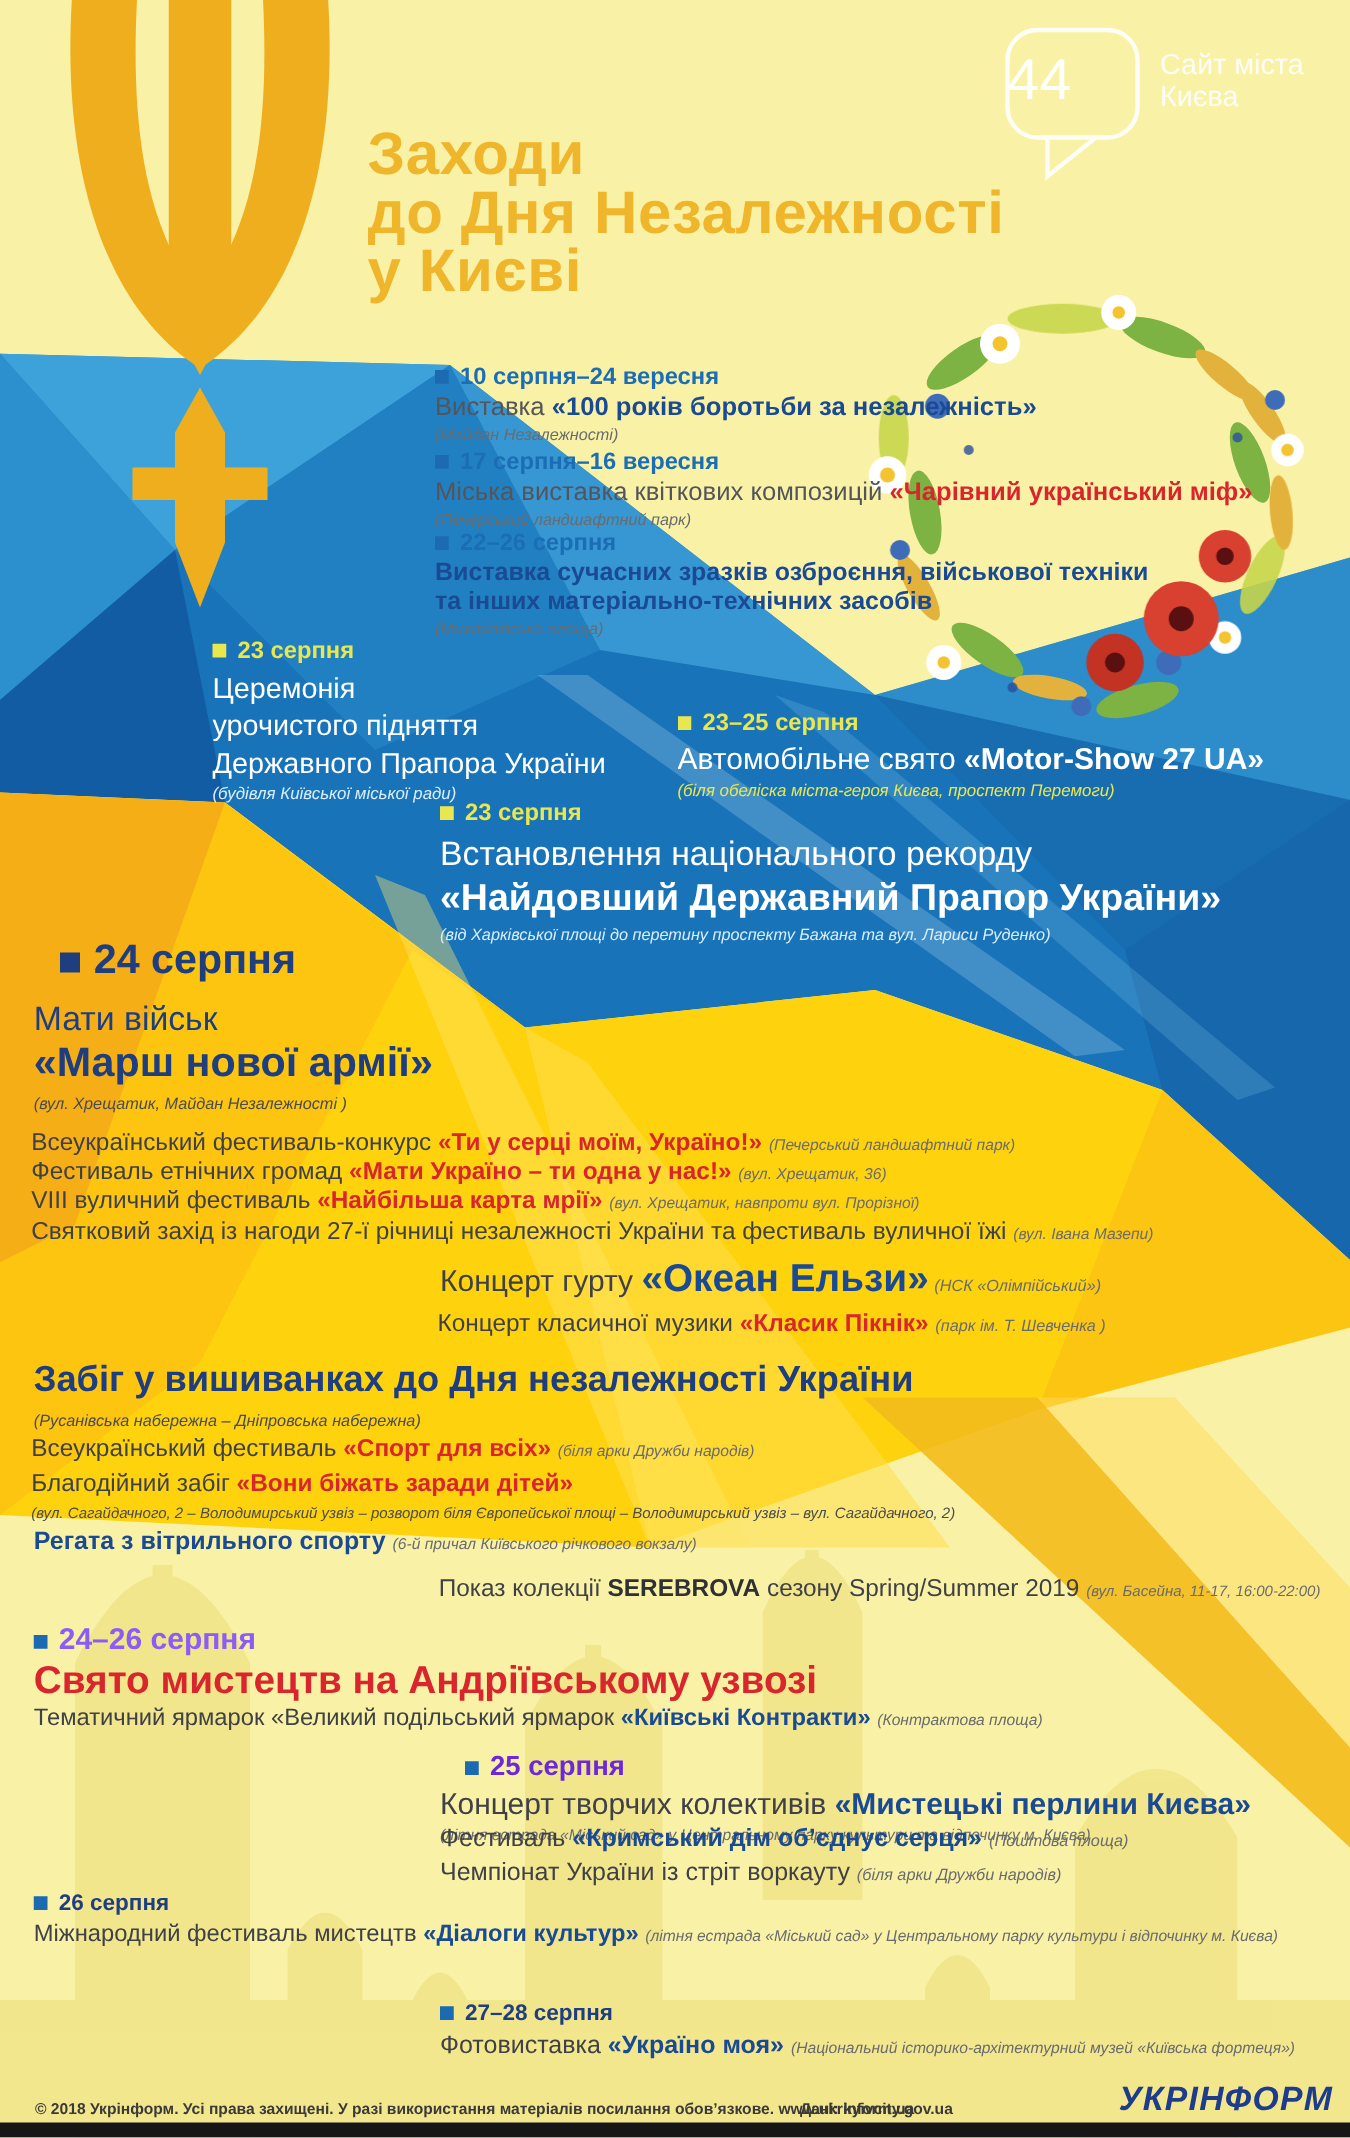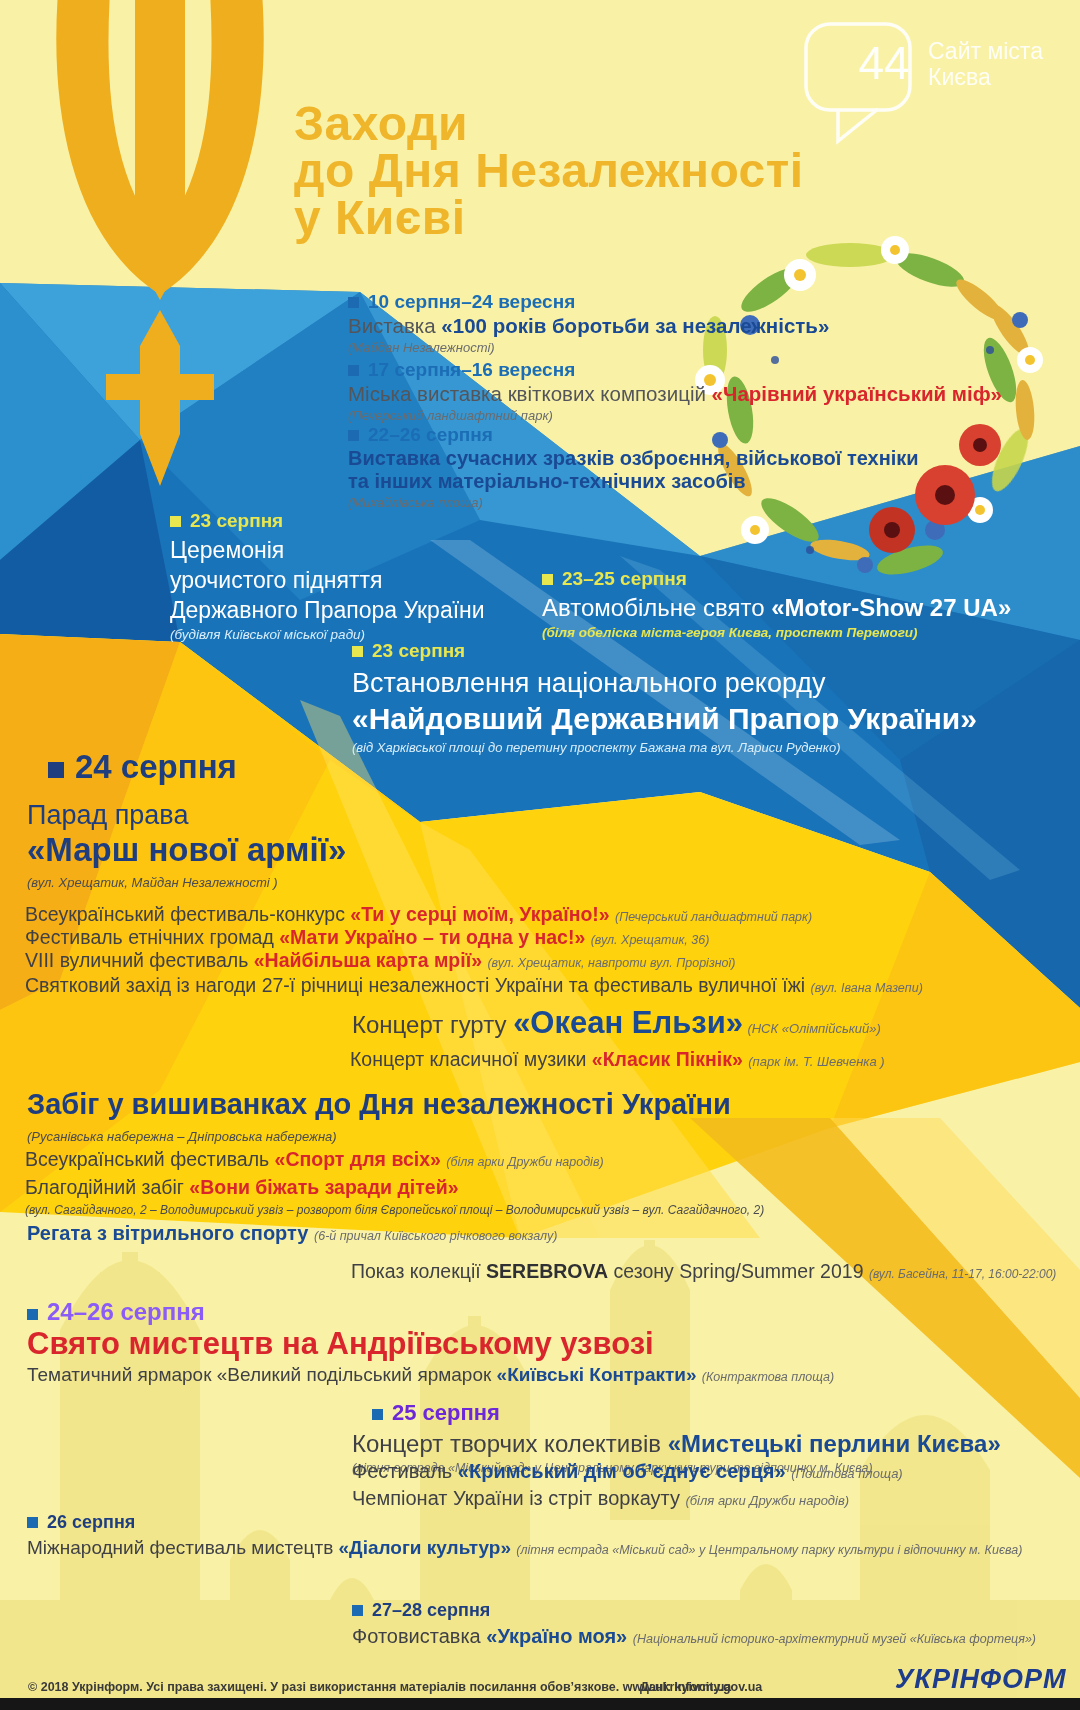--- a/index.html
+++ b/index.html
@@ -163,21 +163,21 @@
       <path d="M105,0 h50 v262 l-25,46 -25,-46 Z"></path>
       <path d="M130,318 l20,36 v28 h34 v26 h-34 v34 l-20,52 -20,-52 v-34 h-34 v-26 h34 v-28 Z"></path>
     </g>
 
     <g stroke="#FFFFFF" stroke-width="3.5" fill="none" opacity="0.9">
       <rect x="806" y="24" width="104" height="86" rx="24"></rect>
       <path d="M838,109 v32 l40,-32"></path>
     </g>
   </svg>
 
-  <div class="abs badge-num" style="left:826px;top:36px;width:116px;text-align:center;">44</div>
+  <div class="abs badge-num" style="left:806px;top:36px;width:116px;">44</div>
   <div class="abs badge-site" style="left:928px;top:38px;">
     <div>Сайт міста</div>
     <div>Києва</div>
   </div>
 
   <div class="abs title-gold" style="left:294px;top:100px;">
     <div>Заходи</div>
     <div>до Дня Незалежності</div>
     <div>у Києві</div>
   </div>
@@ -207,36 +207,36 @@
       <div>Церемонія</div>
       <div>урочистого підняття</div>
       <div>Державного Прапора України</div>
     </div>
     <div class="loc-w" style="margin-top:2px;">(будівля Київської міської ради)</div>
   </div>
 
   <div class="abs nowrap" style="left:542px;top:568px;">
     <div class="date-y"><span class="sq sq-yel"></span><span>23–25 серпня</span></div>
     <div class="white" style="font-size:24px;margin-top:4px;"><span>Автомобільне свято </span><span style="font-weight:bold;">«Motor-Show 27 UA»</span></div>
-    <div class="loc-y" style="margin-top:3px;font-weight:bold;">(біля обеліска міста-героя Києва, проспект Перемоги)</div>
+    <div class="loc-y" style="margin-top:3px;">(біля обеліска міста-героя Києва, проспект Перемоги)</div>
   </div>
 
   <div class="abs nowrap" style="left:352px;top:640px;">
     <div class="date-y"><span class="sq sq-yel"></span><span>23 серпня</span></div>
     <div class="white" style="font-size:27px;margin-top:6px;">Встановлення національного рекорду</div>
     <div class="white" style="font-size:30px;font-weight:bold;margin-top:3px;">«Найдовший Державний Прапор України»</div>
     <div class="loc-w" style="margin-top:4px;font-size:13px;">(від Харківської площі до перетину проспекту Бажана та вул. Лариси Руденко)</div>
   </div>
 
   <div class="abs nowrap big-navy" style="left:48px;top:748px;font-size:33px;">
     <span class="sq sq-navy"></span><span>24 серпня</span>
   </div>
 
   <div class="abs nowrap" style="left:27px;top:800px;">
-    <div style="font-size:27px;color:#1E3E80;">Парад права</div>
+    <div style="font-size:27px;color:#1E3E80;">Мати військ</div>
     <div style="font-size:33px;" class="big-navy">«Марш нової армії»</div>
     <div class="loc" style="margin-top:6px;color:#4A4B4F;">(вул. Хрещатик, Майдан Незалежності )</div>
   </div>
 
   <div class="abs nowrap list-line" style="left:25px;top:903px;">
     <span>Всеукраїнський фестиваль-конкурс </span><span class="name-red">«Ти у серці моїм, Україно!»</span> <span class="loc" style="font-size:12.5px;">(Печерський ландшафтний парк)</span>
   </div>
   <div class="abs nowrap list-line" style="left:25px;top:926px;">
     <span>Фестиваль етнічних громад </span><span class="name-red">«Мати Україно – ти одна у нас!»</span> <span class="loc" style="font-size:12.5px;font-style:italic;">(вул. Хрещатик, 36)</span>
   </div>

